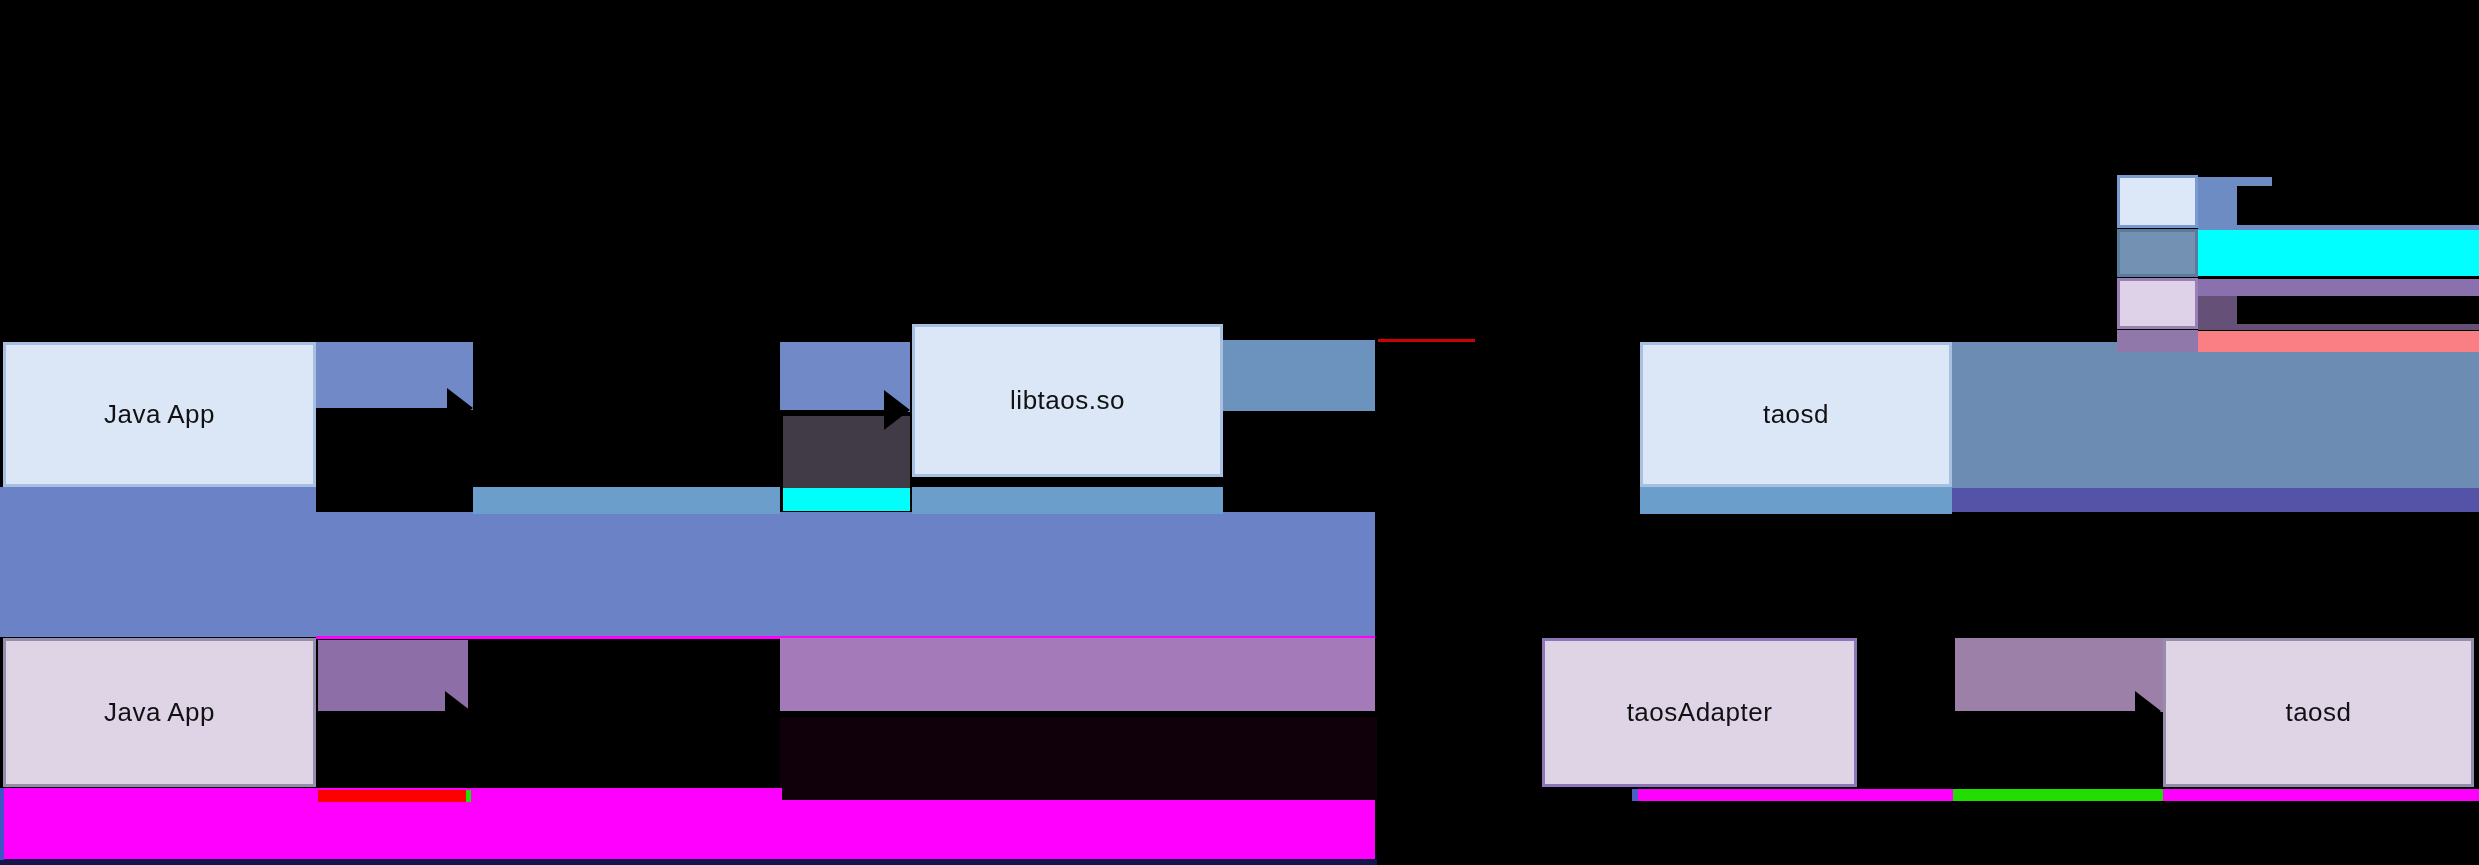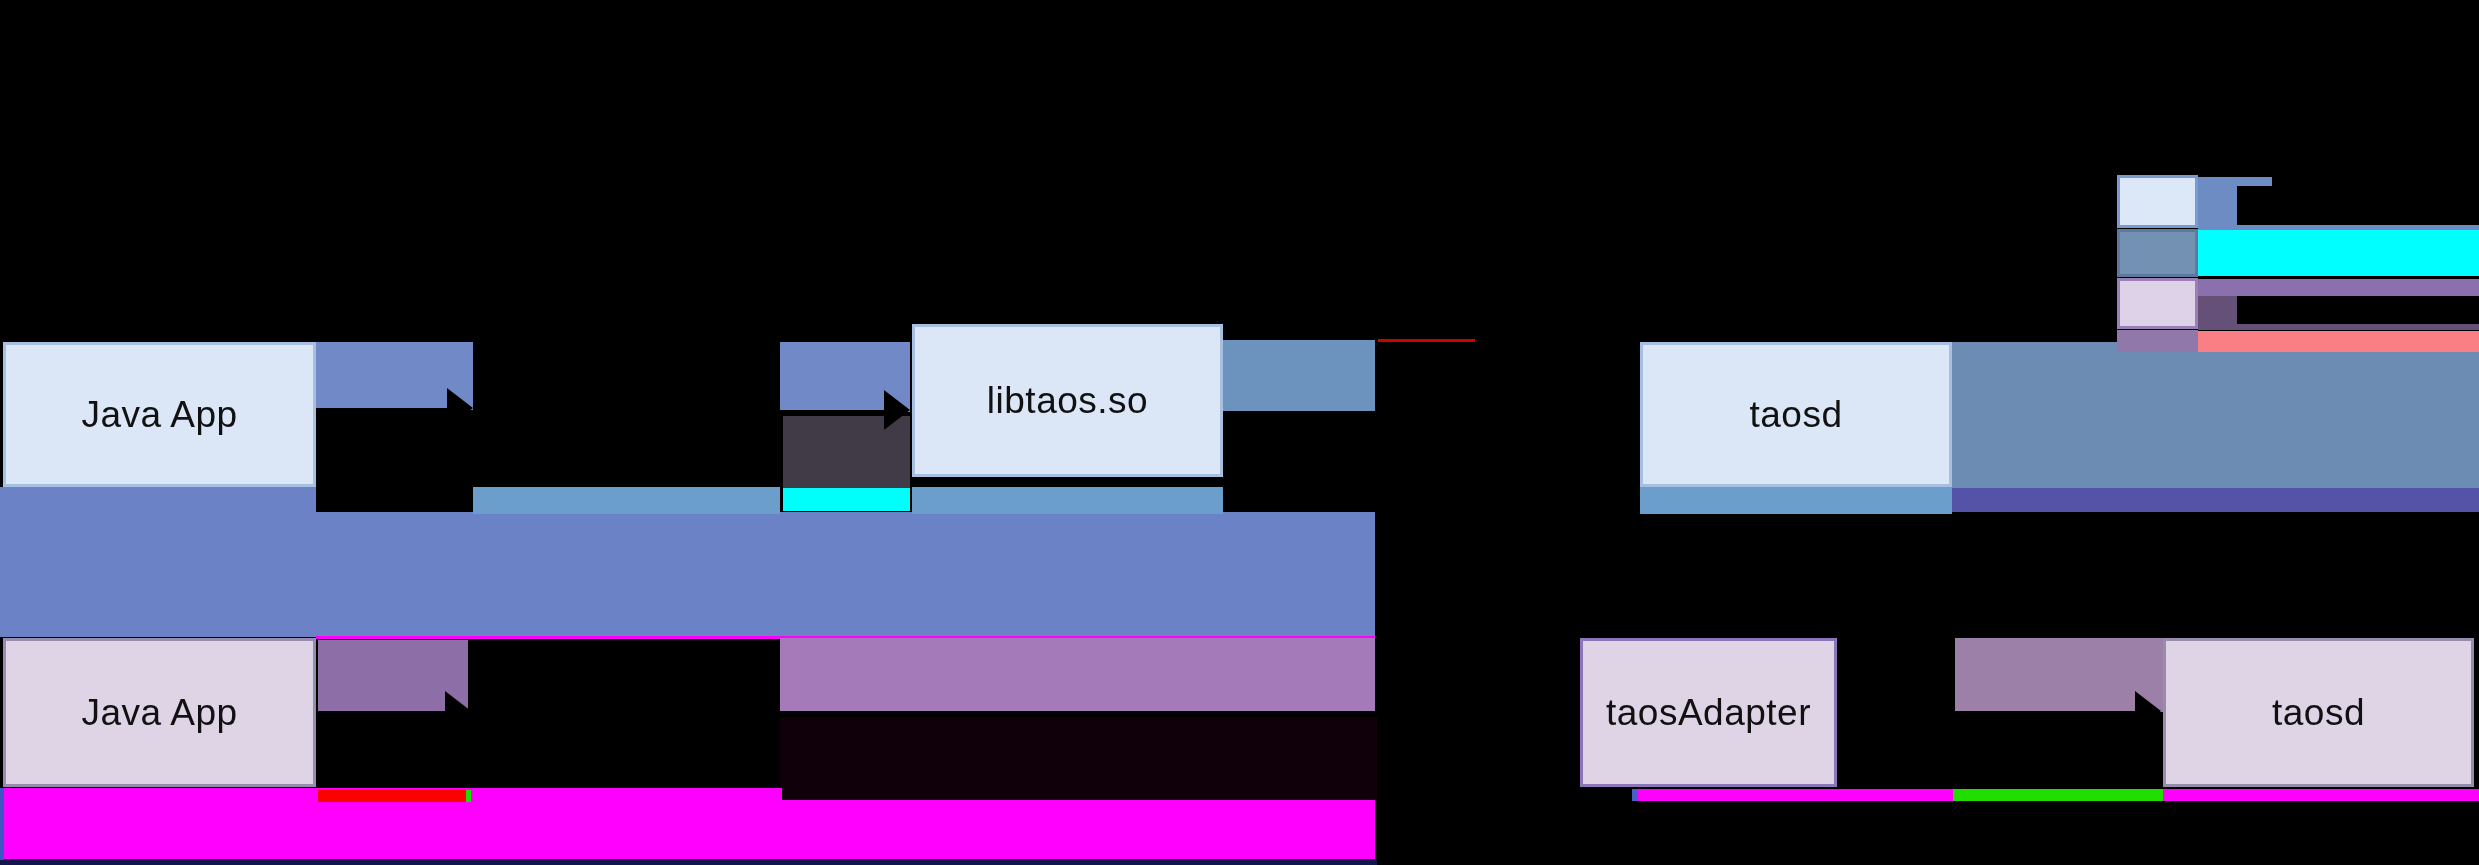--- a/index.html
+++ b/index.html
@@ -1,20 +1,20 @@
 <!DOCTYPE html>
 <html><head>
 <meta charset="utf-8">
 <style>
   html,body{margin:0;padding:0;background:#000;}
   #canvas{position:relative;width:2479px;height:865px;background:#000;overflow:hidden;
           font-family:"Liberation Sans",sans-serif;}
   .abs{position:absolute;}
   .node{position:absolute;display:flex;align-items:center;justify-content:center;
-        font-size:37px;color:#111;letter-spacing:0.5px;box-sizing:border-box;}
+        font-size:26px;color:#111;letter-spacing:0.5px;box-sizing:border-box;}
   .node-blue{background:#dbe6f7;border:3px solid #a7c0e2;}
   .node-lav{background:#ded4e6;border:3px solid #968cab;}
   .arrline{position:absolute;height:6px;background:#000;}
   .arrhead{position:absolute;width:0;height:0;border-top:20px solid transparent;
            border-bottom:20px solid transparent;border-left:26px solid #000;}
   
   .c-periwinkle{background:#6b83c6;} .c-gapblue{background:#7189c6;}
   .c-steelband{background:#6d8cb4;} .c-steelstrip{background:#6c9ecb;}
   .c-rsteel{background:#6b93bd;}   .c-indigo{background:#5553a8;}
   .c-darkpurp{background:#413a47;} .c-cyan{background:#00fffa;}
@@ -85,21 +85,21 @@
   <div class="abs c-indigo" style="left:1952px;top:488px;width:527px;height:24px;"></div>
 
   <div class="node node-blue" style="left:1640px;top:342px;width:312px;height:145px;">
     <span>taosd</span>
   </div>
 
   <div class="abs c-gapmauve2" style="left:1955px;top:638px;width:208px;height:74px;"></div>
   <div class="arrline" style="left:1953px;top:711px;width:186px;"></div>
   <div class="arrhead" style="left:2135px;top:691px;"></div>
 
-  <div class="node node-lav" style="left:1580px;top:638px;width:257px;height:149px;border-color:#8a76b8;">
+  <div class="node node-lav" style="left:1542px;top:638px;width:315px;height:149px;border-color:#8a76b8;">
     <span>taosAdapter</span>
   </div>
   <div class="node node-lav" style="left:2163px;top:638px;width:311px;height:149px;">
     <span>taosd</span>
   </div>
 
   <div class="abs" style="left:1632px;top:789px;width:6px;height:12px;background:#4b5fc0;"></div>
   <div class="abs c-magenta" style="left:1638px;top:789px;width:315px;height:12px;"></div>
   <div class="abs c-green" style="left:1953px;top:789px;width:210px;height:12px;"></div>
   <div class="abs c-magenta" style="left:2163px;top:789px;width:316px;height:12px;"></div>

